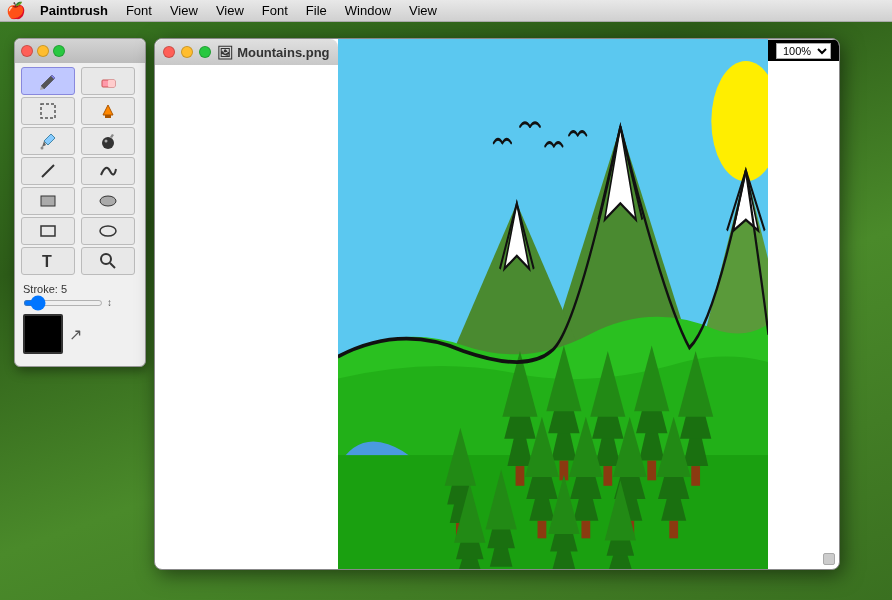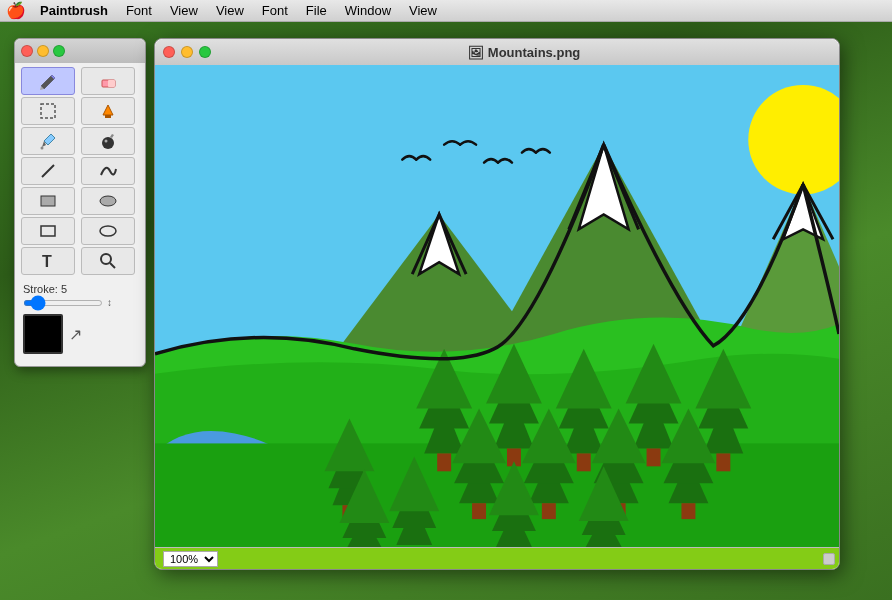--- a/index.html
+++ b/index.html
@@ -136,21 +136,21 @@
       top: 38px; left: 154px;
       width: 686px;
       height: 532px;
       background: white;
       border: 1px solid #888;
       border-radius: 8px;
       box-shadow: 3px 5px 20px rgba(0,0,0,0.5);
       z-index: 50;
       overflow: hidden;
       display: flex;
-      flex-direction: column;
+      flex-direction: row;
     }
     .paint-titlebar {
       height: 26px;
       background: linear-gradient(180deg, #e0e0e0 0%, #c8c8c8 100%);
       border-radius: 8px 8px 0 0;
       display: flex;
       align-items: center;
       padding: 0 8px;
       gap: 6px;
       flex-shrink: 0;
@@ -164,21 +164,21 @@
     }
     .paint-canvas-area {
       flex: 1;
       overflow: hidden;
       position: relative;
     }
 
     
     .paint-bottom {
       height: 22px;
-      background: #84cc16;
+      background: #000000;
       border-top: 1px solid #bbb;
       display: flex;
       align-items: center;
       padding: 0 8px;
       gap: 4px;
       flex-shrink: 0;
     }
     .zoom-select {
       font-size: 11px;
       padding: 0 2px;

